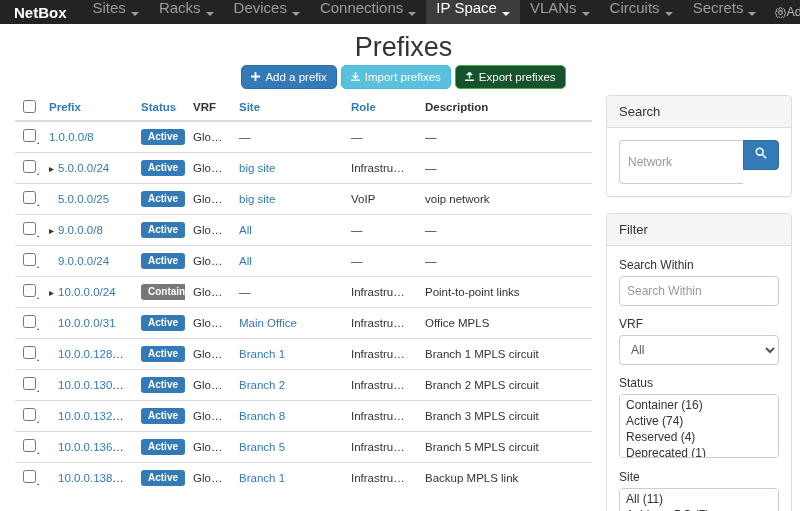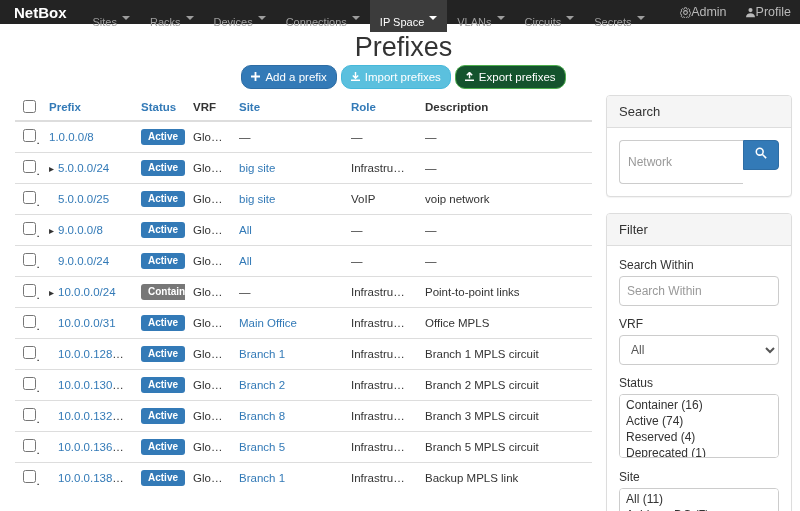--- a/index.html
+++ b/index.html
@@ -8,32 +8,32 @@
     background: #fff;
     font-family: "Liberation Sans", "DejaVu Sans", sans-serif;
     color: #333;
   }
   a { text-decoration: none; }
 
   
   .navbar { height: 24px; background: #232323; display: flex; align-items: stretch; }
   .brand { color: #fff; font-size: 15px; font-weight: 600; display: flex; align-items: center; padding: 0 16px 0 14px; }
   .nav-menu { display: flex; list-style: none; }
-  .nav-menu li { display: flex; align-items: flex-start; padding: 16px 10px; color: #9d9d9d; font-size: 11px; cursor: pointer; white-space: nowrap; }
+  .nav-menu li { display: flex; align-items: flex-end; padding: 8px 10px; color: #9d9d9d; font-size: 15px; cursor: pointer; white-space: nowrap; }
   .nav-menu li.active { background: #3c3c3c; color: #fff; }
   .caret-down { display: inline-block; width: 0; height: 0; border-left: 4px solid transparent; border-right: 4px solid transparent; border-top: 4px solid currentColor; margin-left: 5px; }
   .nav-right { margin-left: auto; display: flex; }
   .nav-utility { display: flex; align-items: center; color: #b9b9b9; font-size: 12.5px; padding: 0 9px; cursor: pointer; }
   .nav-utility svg { display: block; }
 
   
   .header-bar { display: flex; align-items: center; padding: 9px 8px 6px 15px; flex-direction: column; }
   .page-title { font-size: 27px; font-weight: 400; color: #333; flex: 1; line-height: 1.1; }
   .actions { display: flex; gap: 4px; margin-top: 2px; }
-  .btn { display: inline-flex; align-items: center; gap: 5px; font-size: 11.5px; color: #fff; padding: 5px 9px; border-radius: 10px; border: 1px solid transparent; cursor: pointer; white-space: nowrap; }
+  .btn { display: inline-flex; align-items: center; gap: 5px; font-size: 11.5px; color: #fff; padding: 5px 9px; border-radius: 5px; border: 1px solid transparent; cursor: pointer; white-space: nowrap; }
   .btn svg { display: block; }
   .btn-primary { background: #337ab7; border-color: #2e6da4; }
   .btn-info { background: #5bc0de; border-color: #46b8da; }
   .btn-success { background: #14532d; border-color: #4cae4c; }
 
   
   .content { display: flex; gap: 14px; padding: 0 8px 0 15px; align-items: flex-start; }
   .main-col { flex: 1; min-width: 0; }
   .side-col { width: 186px; flex: none; }
 

